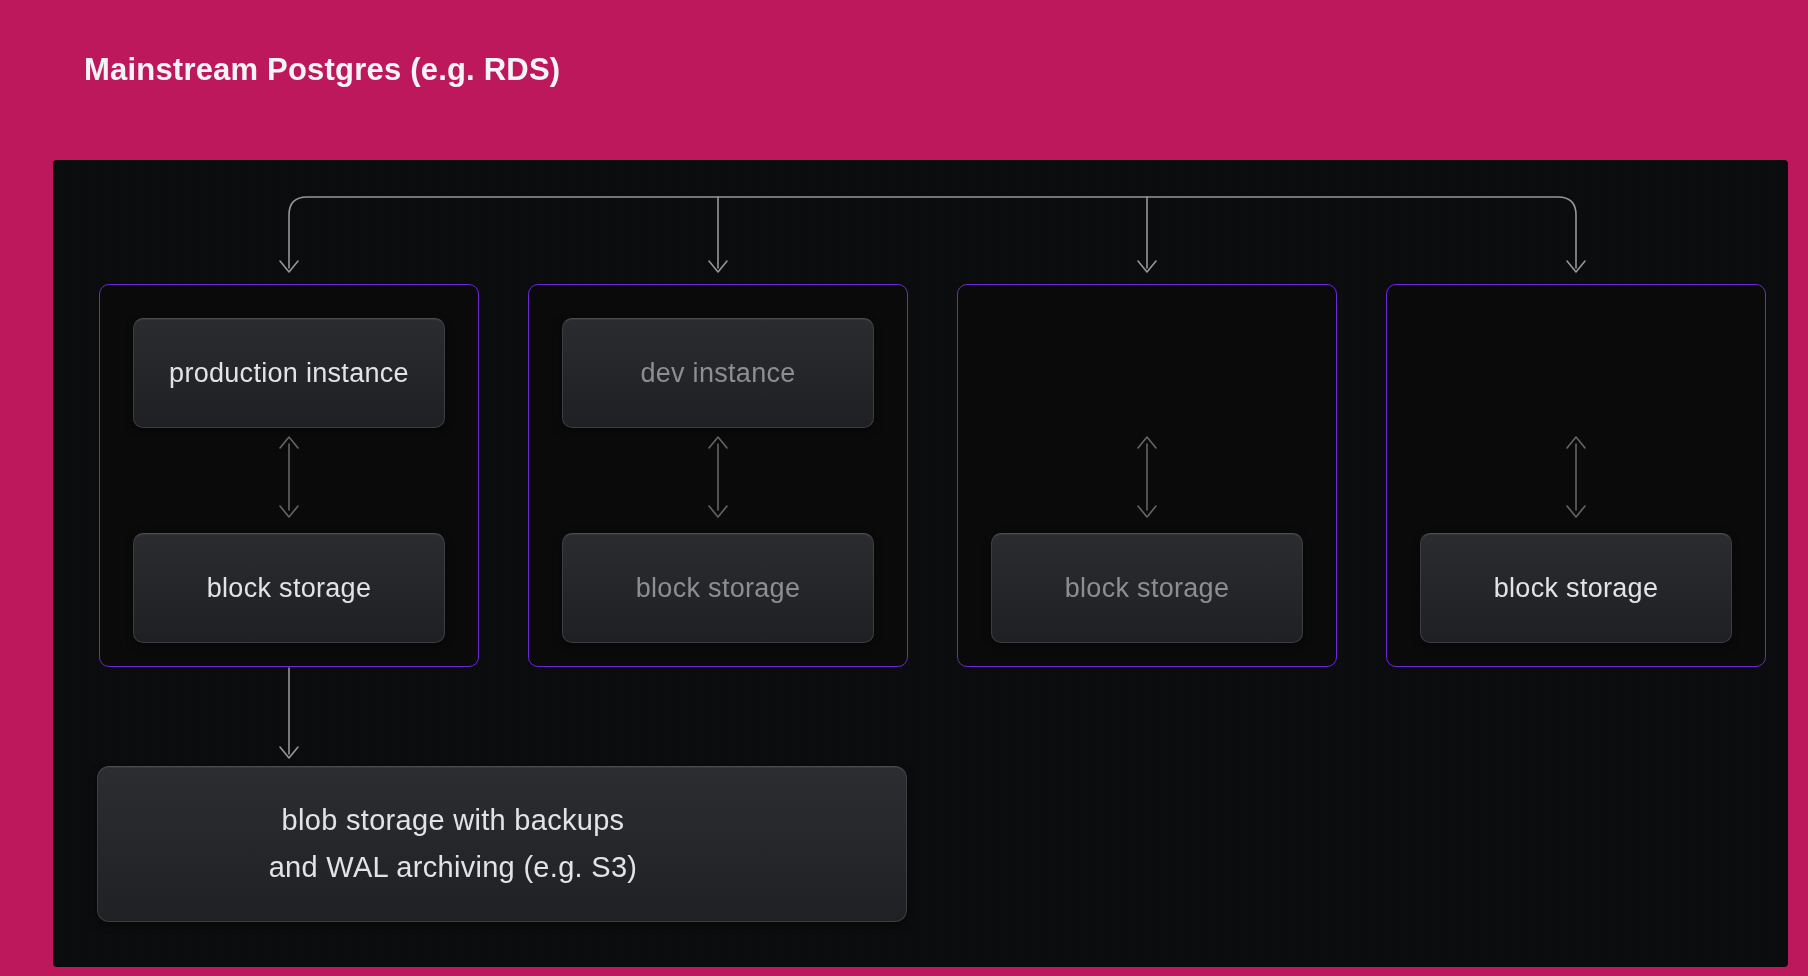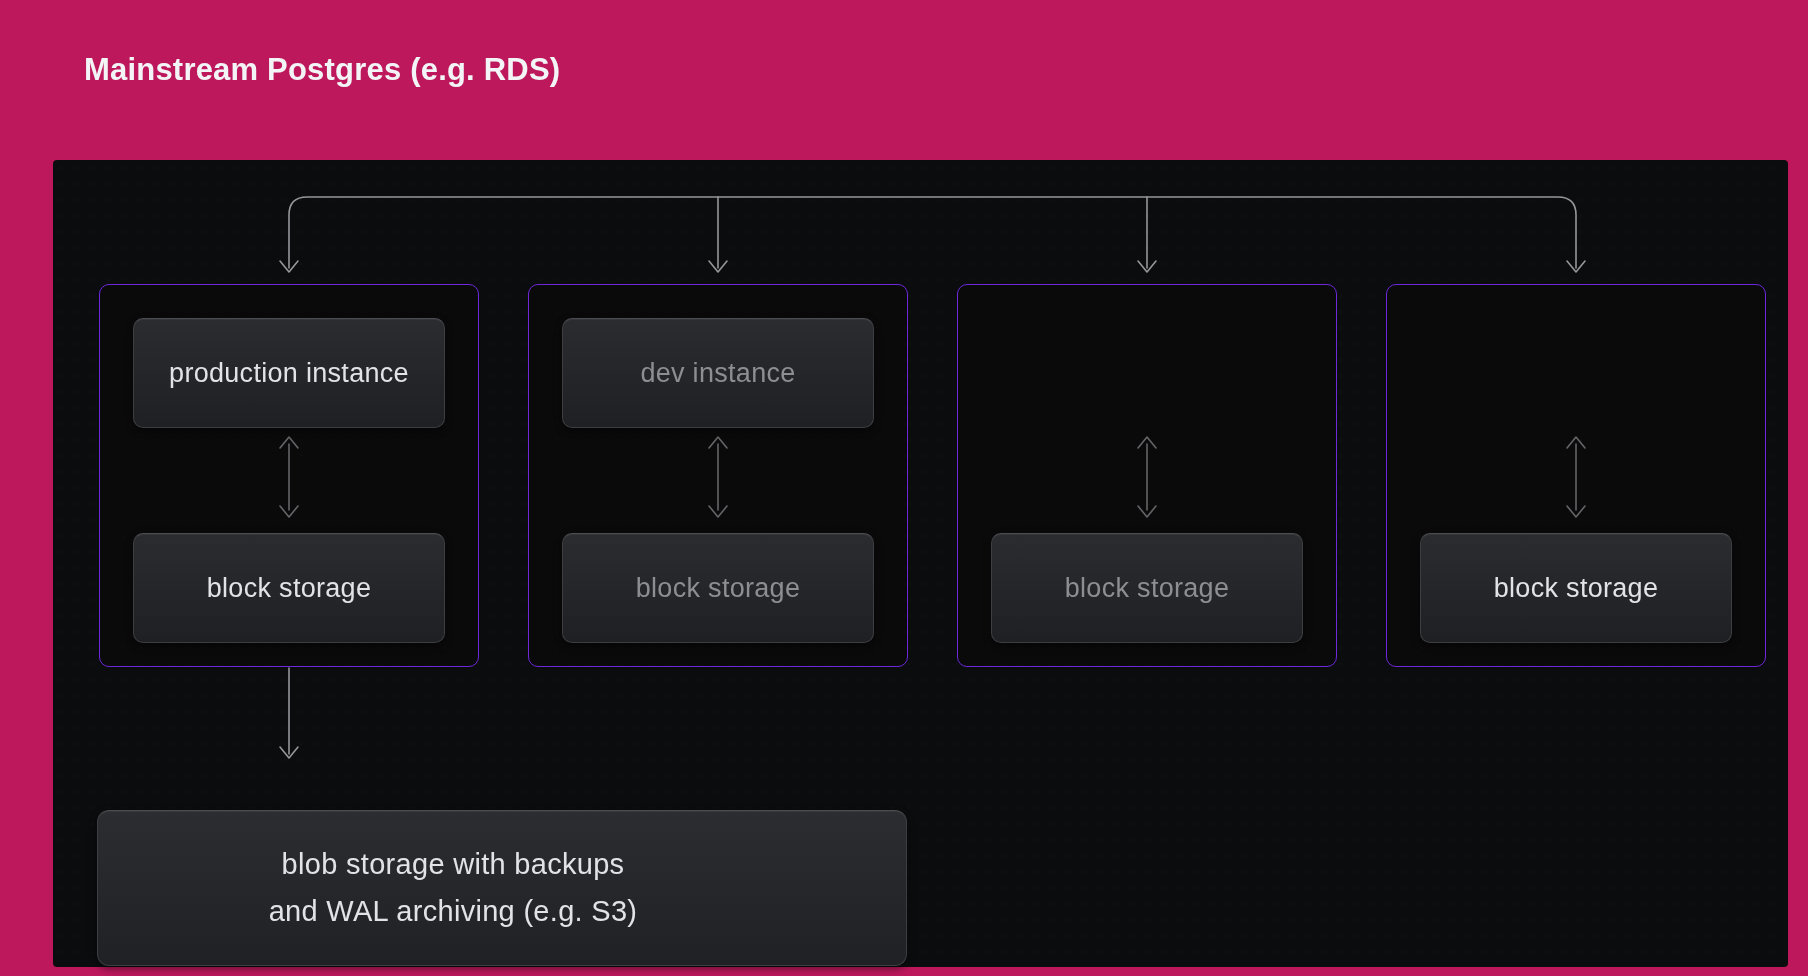--- a/index.html
+++ b/index.html
@@ -35,21 +35,20 @@
   }
   .node.top { top:33px; }
   .node.bottom { top:228px;margin-top:20px; }
   .node[data-emphasis="dim"], .label[data-emphasis="dim"] { color:#8d8e92; }
   .blob {
     position:absolute; left:97px; top:766px; width:810px; height:156px; box-sizing:border-box;
     border-radius:12px;
     background:linear-gradient(180deg,#2c2d31 0%, #202125 100%);
     border:1px solid #3d3e42; border-top-color:#4c4d51;
     box-shadow: inset 0 1px 0 rgba(255,255,255,0.05), 0 3px 8px rgba(0,0,0,0.45);
-    margin-top: 44px;
   }
   .blob-text {
     position:absolute; left:0; top:50%; transform:translateY(-50%);
     width:710px; text-align:center;
     font-size:29px; line-height:47px; color:#e2e3e6; letter-spacing:0.3px;
   }
   svg.connector {
     position:absolute; left:0; top:0; pointer-events:none;
   }
   svg.connector path {

